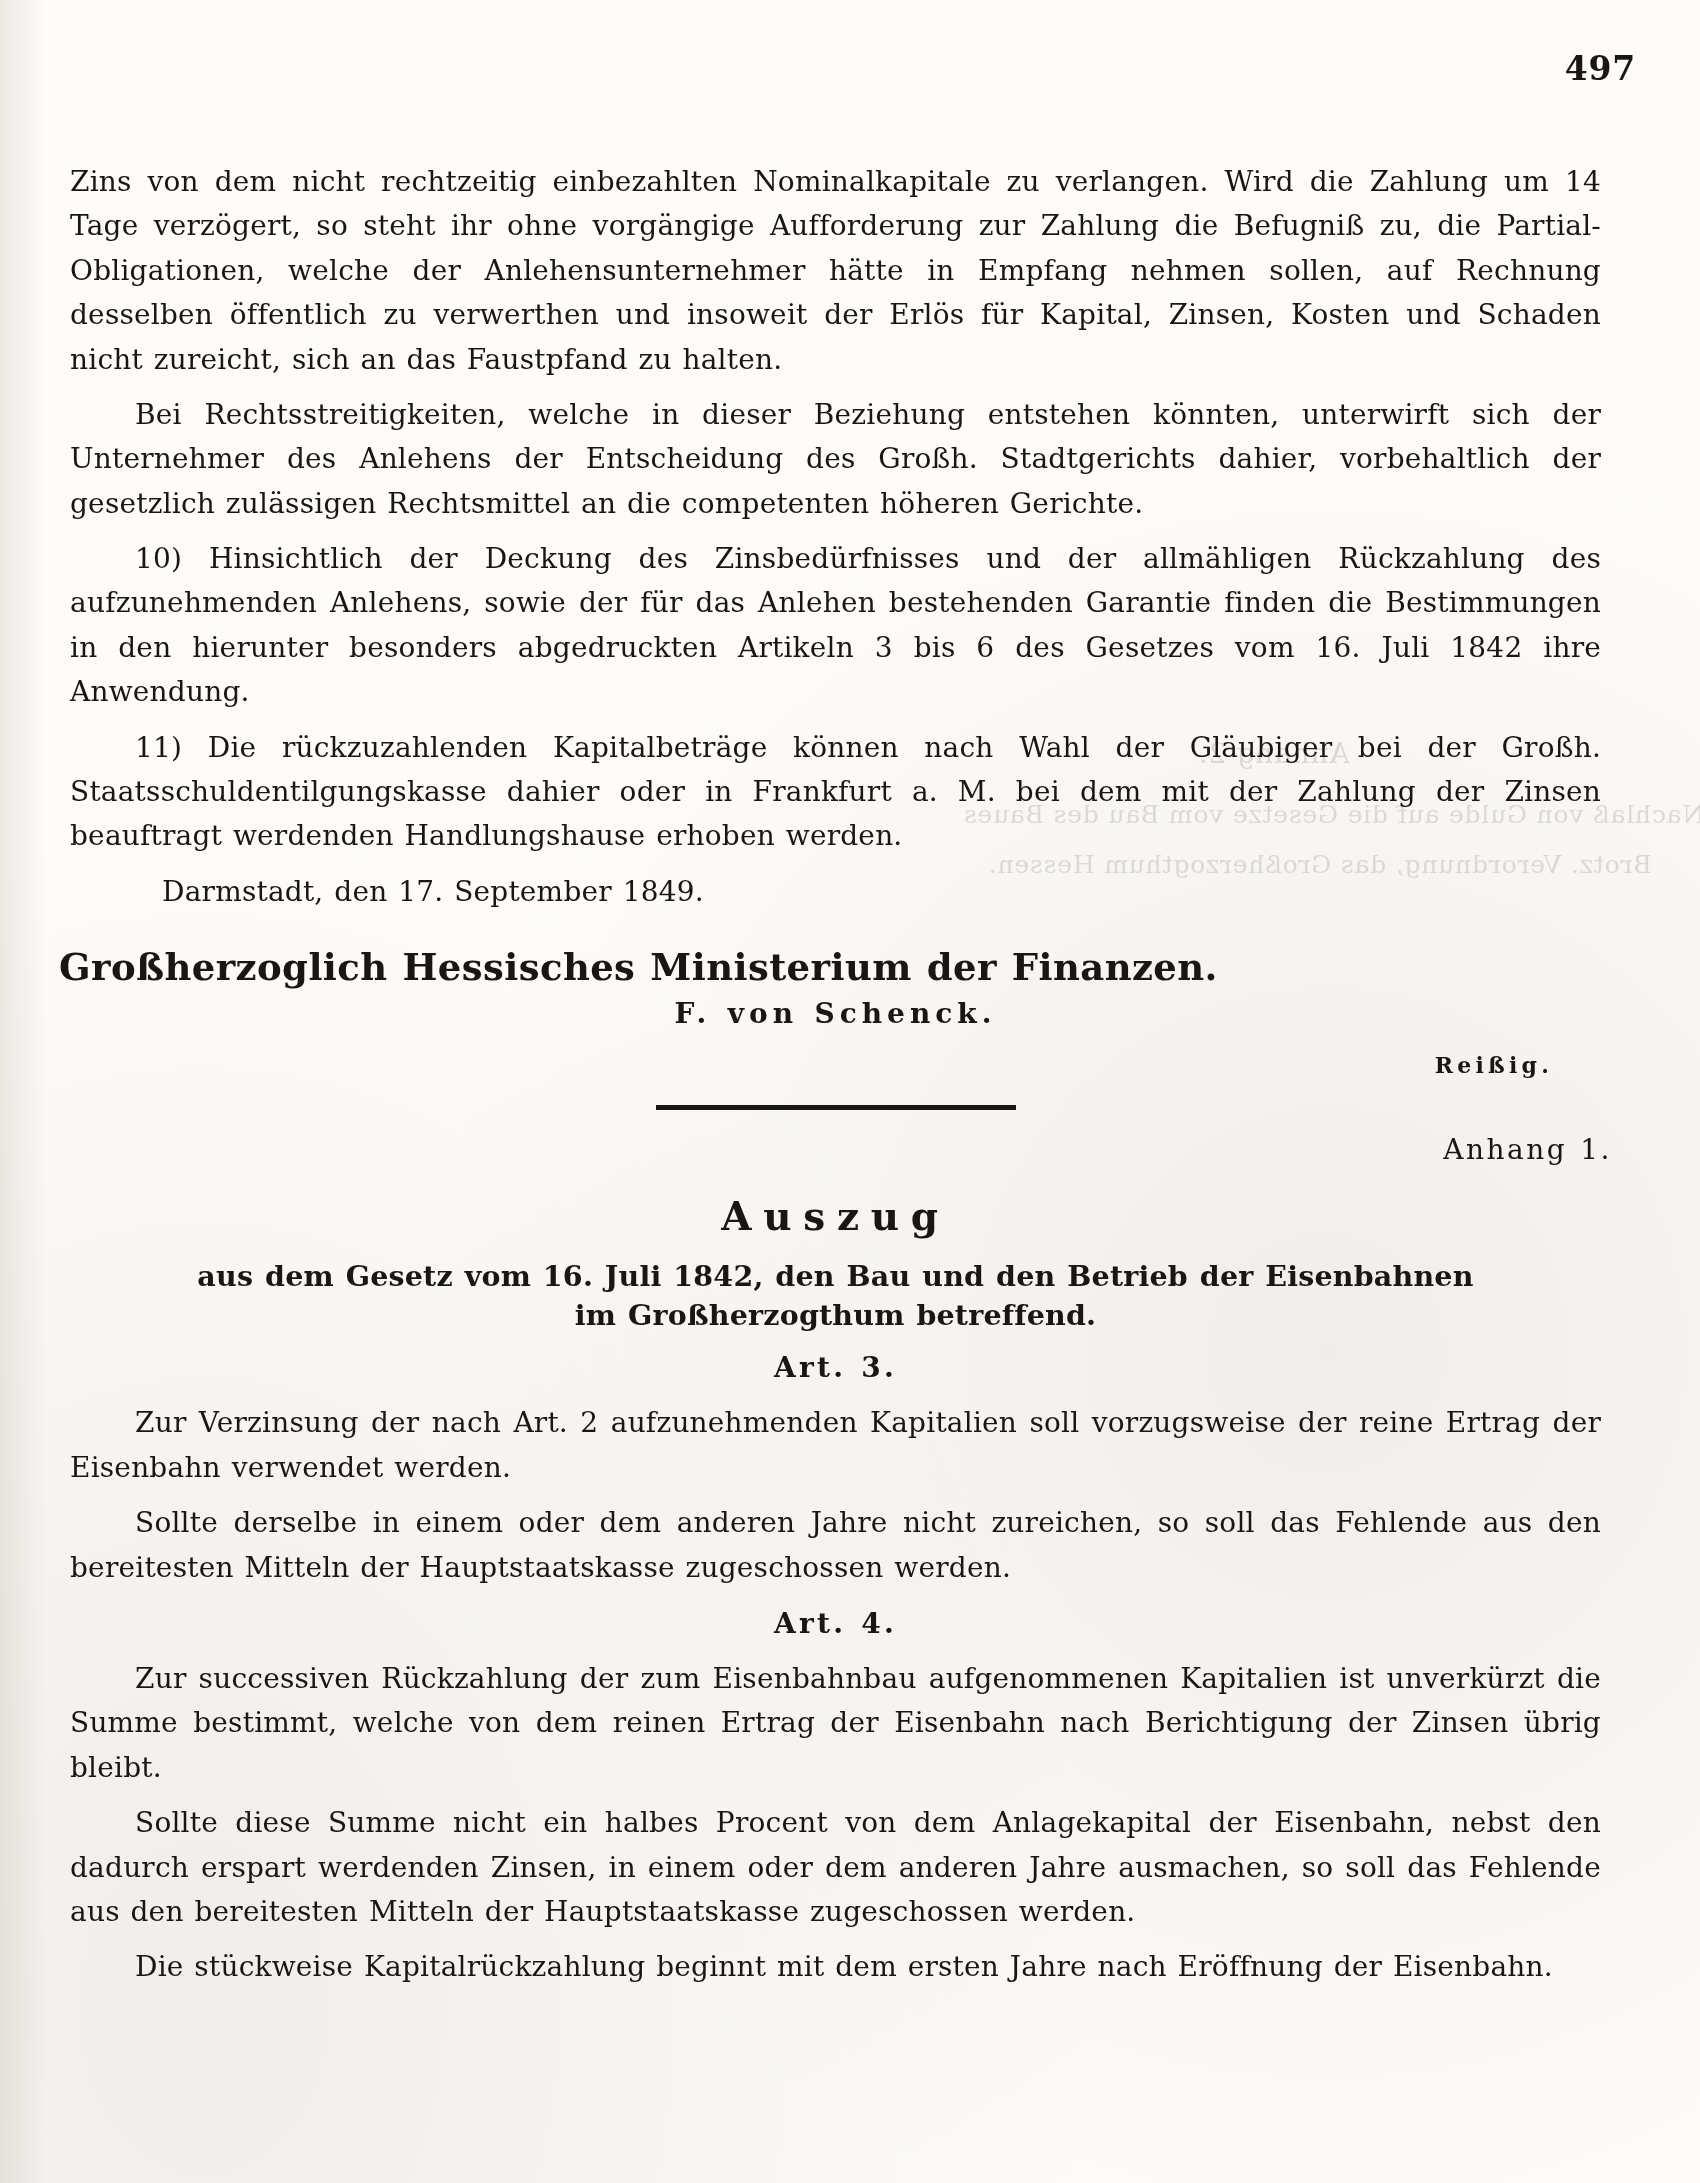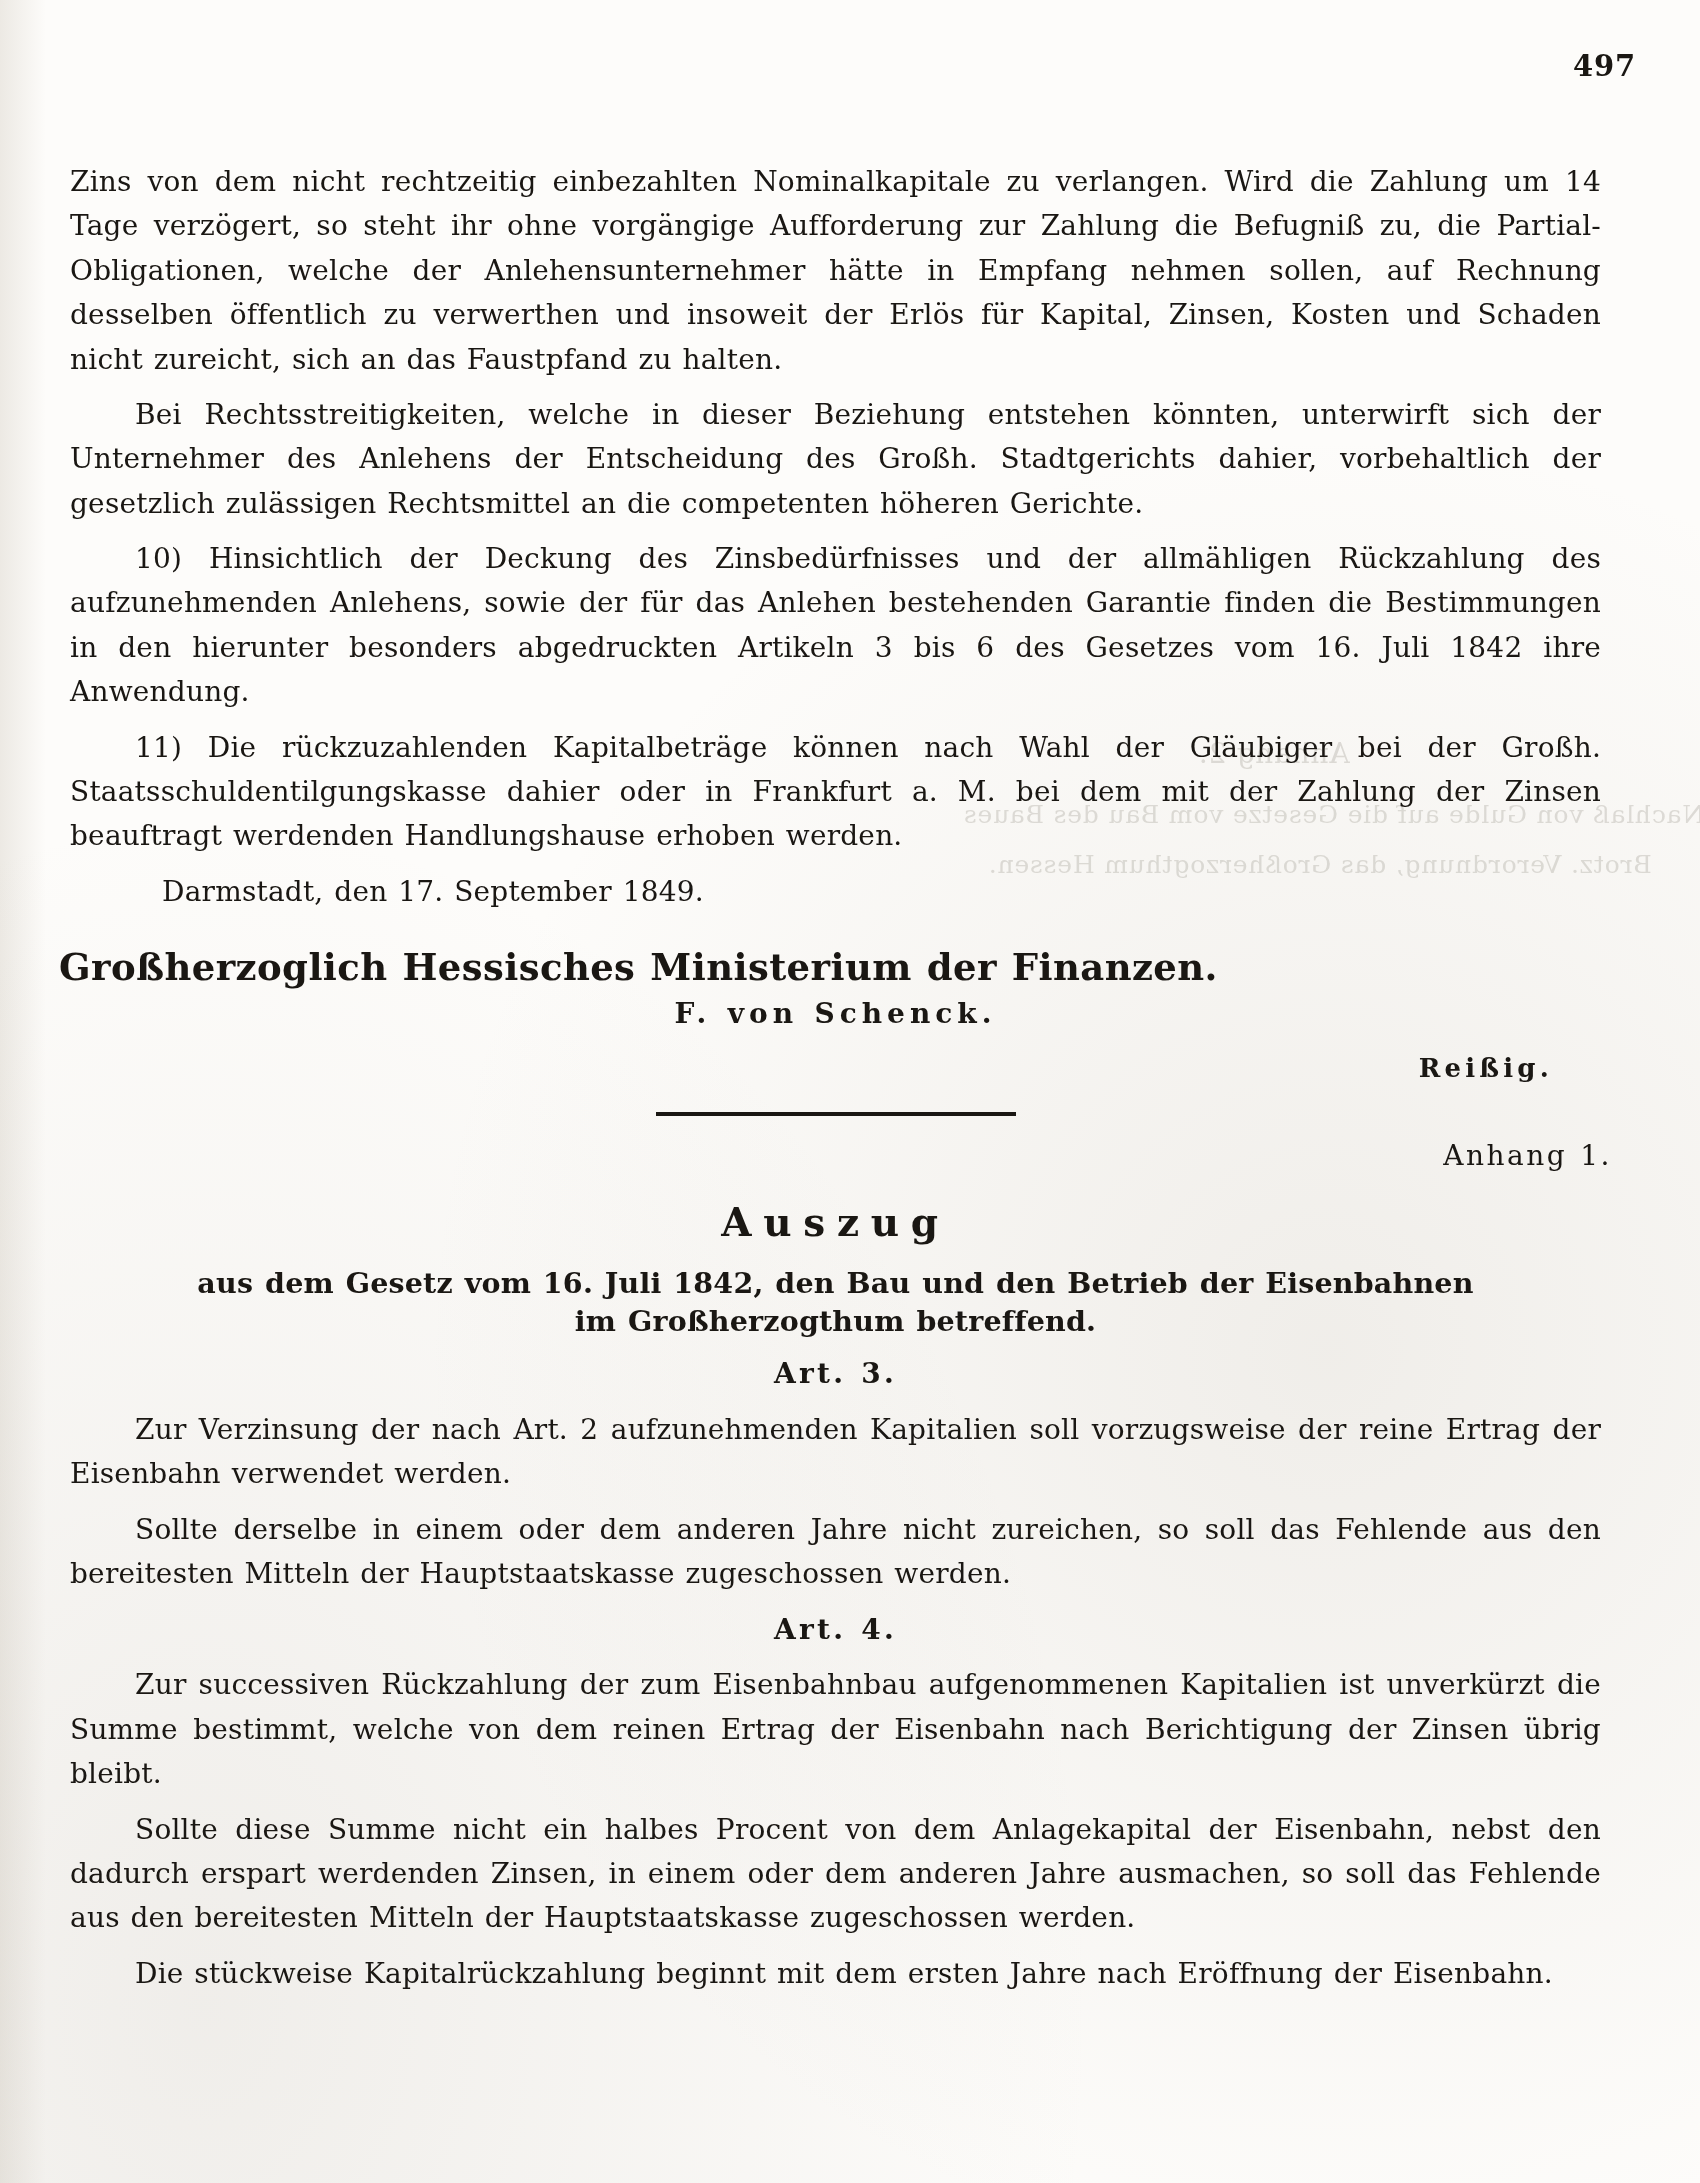--- a/index.html
+++ b/index.html
@@ -31,21 +31,21 @@
     font-family: "DejaVu Serif", serif;
     transform: scaleX(-1);
     pointer-events: none;
     white-space: nowrap;
     letter-spacing: 0.8px;
   }
   .folio {
     position: absolute;
     right: 65px;
     top: 49px;
-    font-size: 29px;
+    font-size: 33px;
     font-weight: bold;
     font-family: "DejaVu Serif", serif;
     letter-spacing: 0.8px;
   }
   .body-text {
     position: absolute;
     left: 59px;
     top: 149px;
     width: 1553px;
     font-size: 28px;
@@ -72,21 +72,21 @@
   }
   .signer {
     text-align: center;
     font-size: 28px;
     font-weight: bold;
     letter-spacing: 5px;
     margin-top: 3px;
   }
   .countersign {
     text-align: right;
-    font-size: 26px;
+    font-size: 22px;
     font-weight: bold;
     letter-spacing: 4.2px;
     margin-top: 11.7px;
     padding-right: 59px;
   }
   .rule {
     width: 360px;
     height: 4.2px;
     background: #1a1713;
     margin: 22px auto 18.4px auto;

